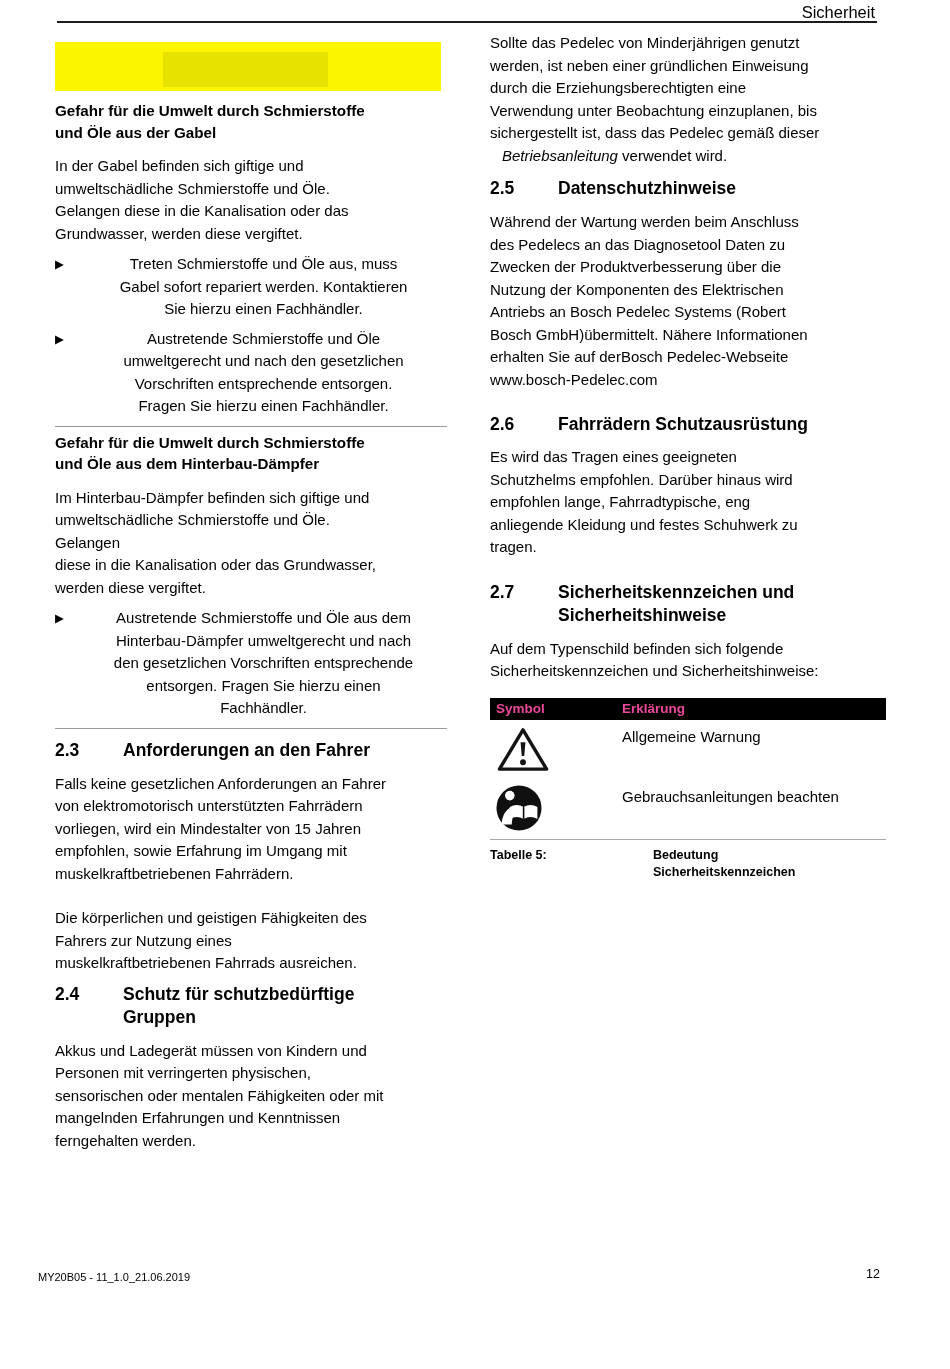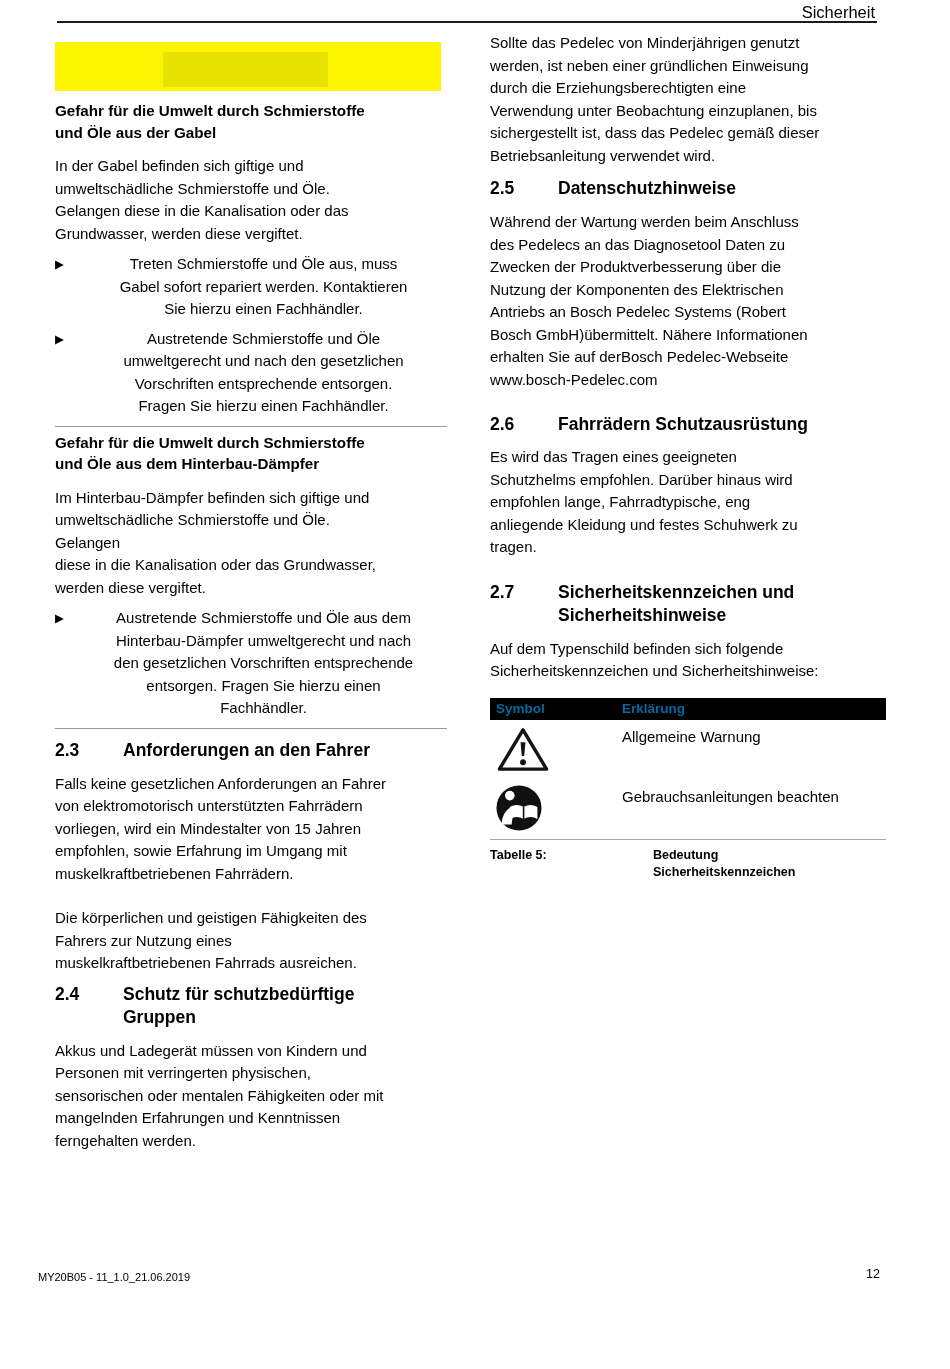--- a/index.html
+++ b/index.html
@@ -32,36 +32,36 @@
   .thin-rule{border:none;border-top:1px solid #9a9a9a;margin:8px 0 0 0;height:0;}
   .hazard-heading2{margin-top:5px;}
   
   .section-heading{display:flex;font-weight:bold;font-size:17.5px;line-height:23px;}
   .section-number{width:68px;flex:0 0 68px;}
   .section-title{flex:1;white-space:pre-line;}
   .mt10{margin-top:10px;} .mt8{margin-top:8px;} .mt9{margin-top:22px;}
   .mt11{margin-top:11px;}
   
   .symtable{margin-top:15px;width:396px;}
-  .symtable-header{display:flex;height:22px;align-items:center;color:#0369a1;font-weight:bold;font-size:13.5px;}
+  .symtable-header{display:flex;height:22px;align-items:center;color:#ec4899;font-weight:bold;font-size:13.5px;}
   .symtable-header .cell-symbol{width:132px;flex:0 0 132px;padding-left:6px;box-sizing:border-box;}
   .symtable-header .cell-expl{flex:1;}
   .symrow{display:flex;margin-top:5px;}
   .symrow .symcell{width:132px;flex:0 0 132px;padding-left:6px;box-sizing:border-box;}
   .symrow .symlabel{flex:1;font-size:15px;line-height:22.5px;padding-top:1px;}
   .symrow-warning{min-height:55px;}
   .symrow-manual{min-height:50px;}
   .table-rule{border:none;border-top:1px solid #a9a9a9;margin:4px 0 0 0;height:0;}
   .table-caption{display:flex;margin-top:7px;font-weight:bold;font-size:12.5px;line-height:17px;}
   .caption-label{width:163px;flex:0 0 163px;}
   .caption-text{flex:1;white-space:pre-line;}
   
   .footer-doc-id{position:absolute;left:38px;top:1271px;font-size:11px;}
   .footer-page{position:absolute;right:70px;top:1267px;font-size:12.5px;}
-  .italic{}
+  .italic{font-style:italic;margin-left:12px;}
 </style>
 </head>
 <body>
 
 <div class="page">
 
   <div class="header-title">Sicherheit</div>
   <div class="header-rule"></div>
 
   <div class="col-left">

